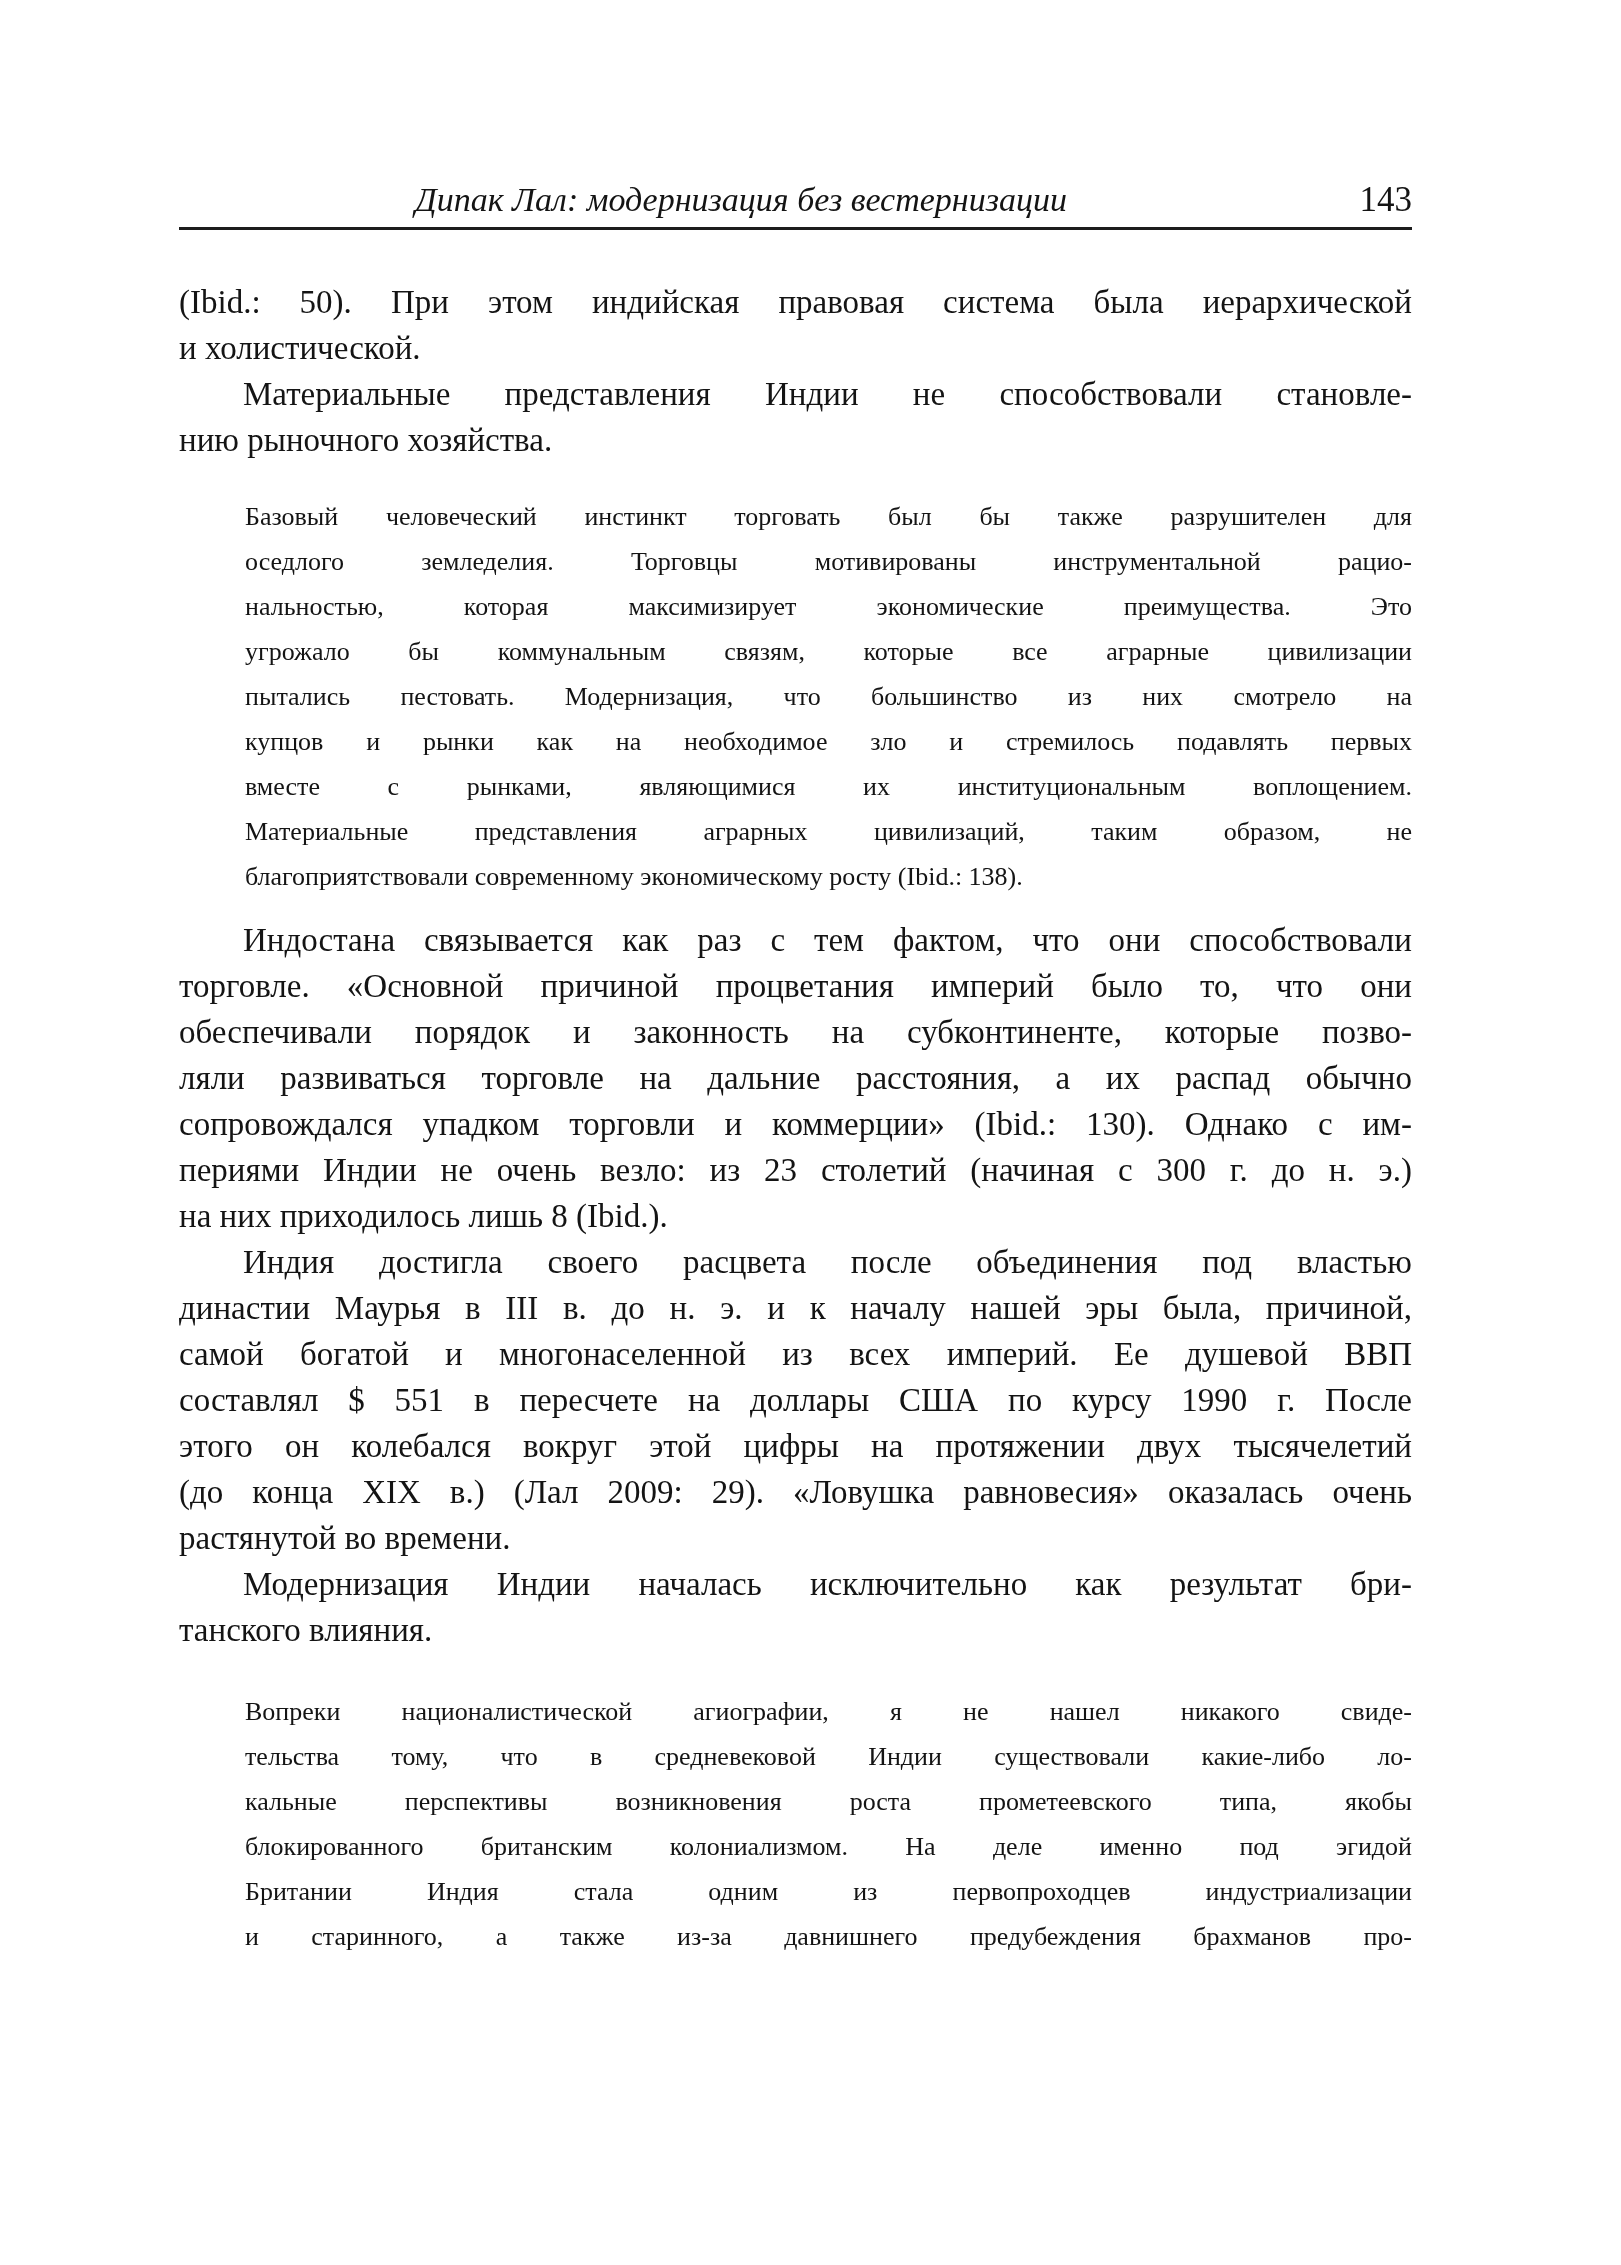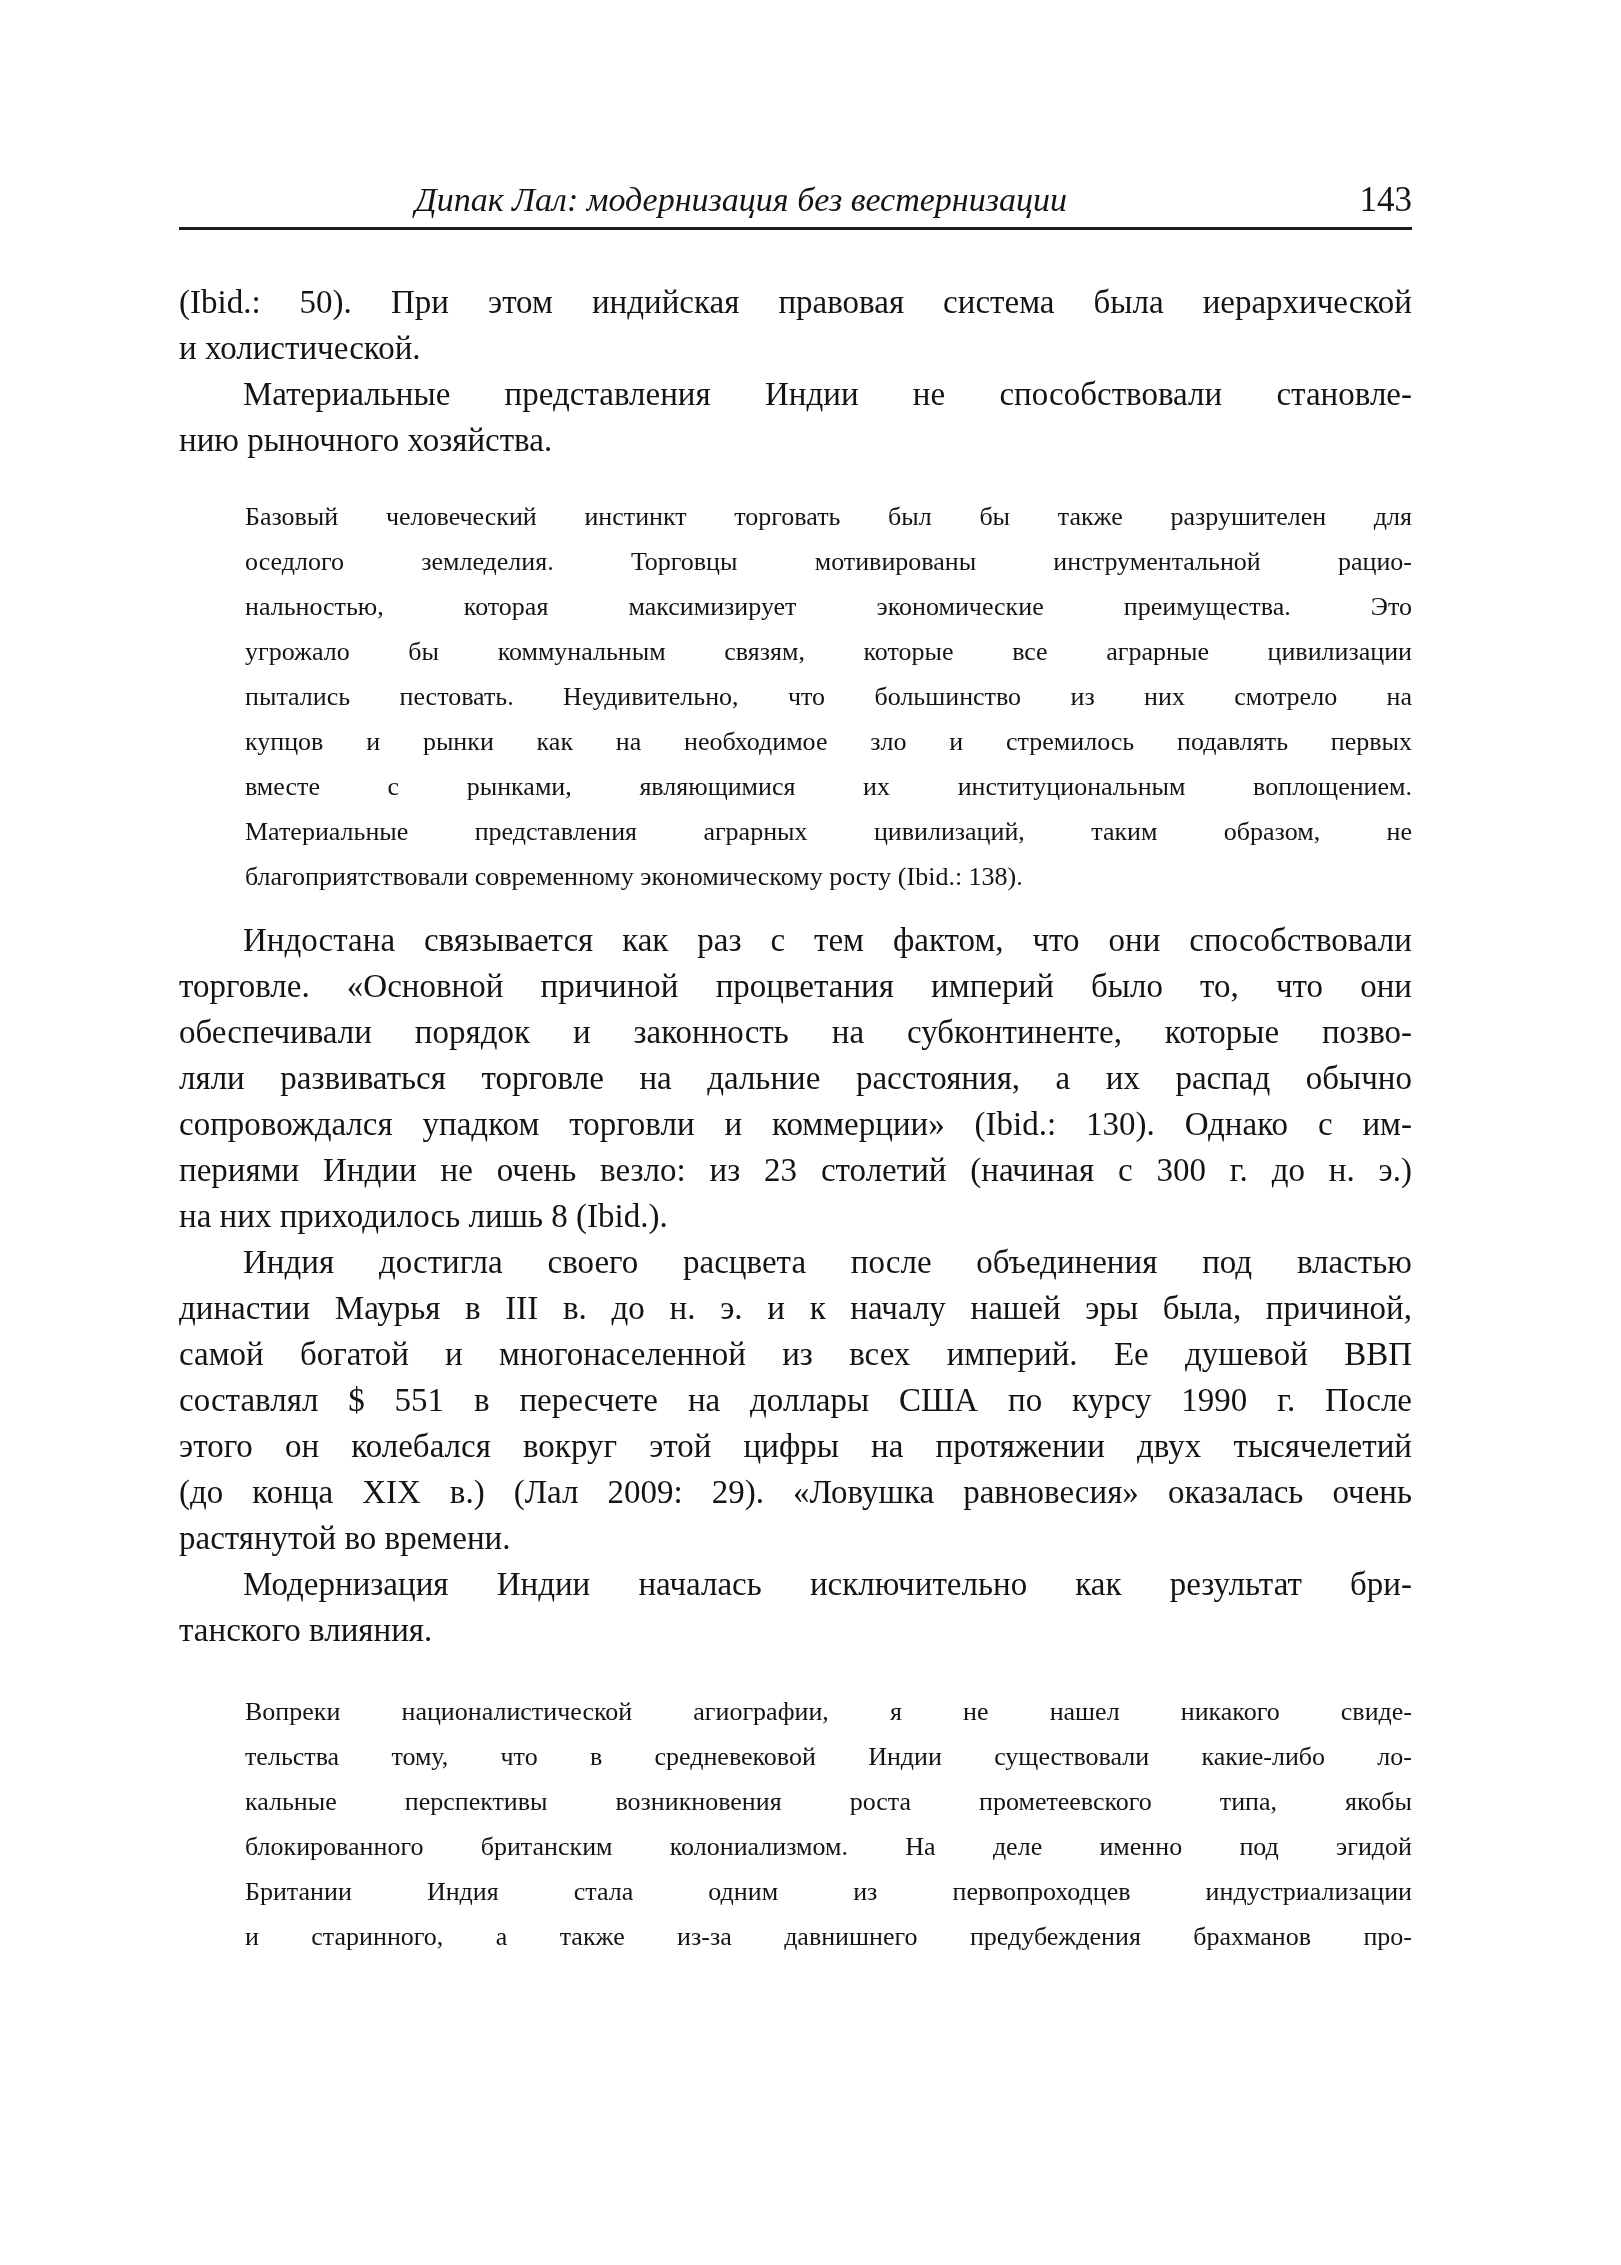--- a/index.html
+++ b/index.html
@@ -91,21 +91,21 @@
         </div>
       <div class="para indent">
           <div class="tline">Материальные представления Индии не способствовали становле-</div>
           <div class="tline tline-last">нию рыночного хозяйства.</div>
         </div>
       <div class="quote">
           <div class="tline">Базовый человеческий инстинкт торговать был бы также разрушителен для</div>
           <div class="tline">оседлого земледелия. Торговцы мотивированы инструментальной рацио-</div>
           <div class="tline">нальностью, которая максимизирует экономические преимущества. Это</div>
           <div class="tline">угрожало бы коммунальным связям, которые все аграрные цивилизации</div>
-          <div class="tline">пытались пестовать. Неудивительно, что большинство из них смотрело на</div>
+          <div class="tline">пытались пестовать. Модернизация, что большинство из них смотрело на</div>
           <div class="tline">купцов и рынки как на необходимое зло и стремилось подавлять первых</div>
           <div class="tline">вместе с рынками, являющимися их институциональным воплощением.</div>
           <div class="tline">Материальные представления аграрных цивилизаций, таким образом, не</div>
           <div class="tline tline-last">благоприятствовали современному экономическому росту (Ibid.: 138).</div>
         </div>
       <div class="para indent">
           <div class="tline">Индостана связывается как раз с тем фактом, что они способствовали</div>
           <div class="tline">торговле. «Основной причиной процветания империй было то, что они</div>
           <div class="tline">обеспечивали порядок и законность на субконтиненте, которые позво-</div>
           <div class="tline">ляли развиваться торговле на дальние расстояния, а их распад обычно</div>

